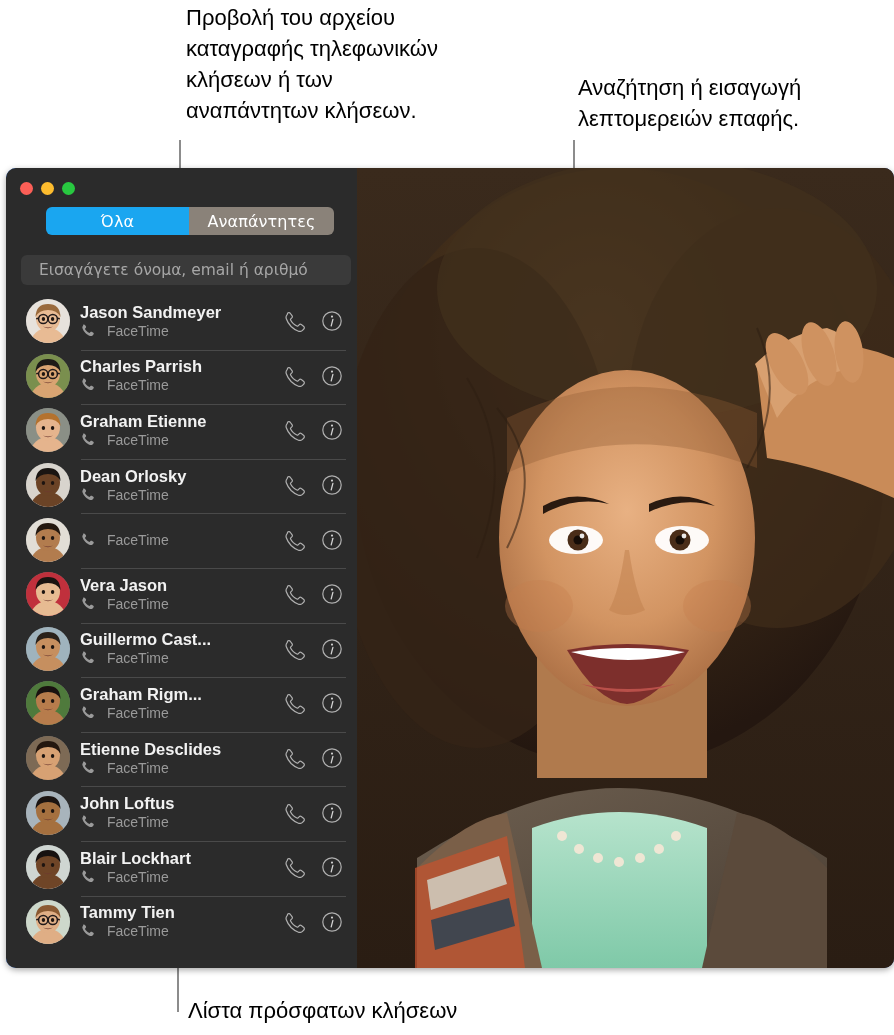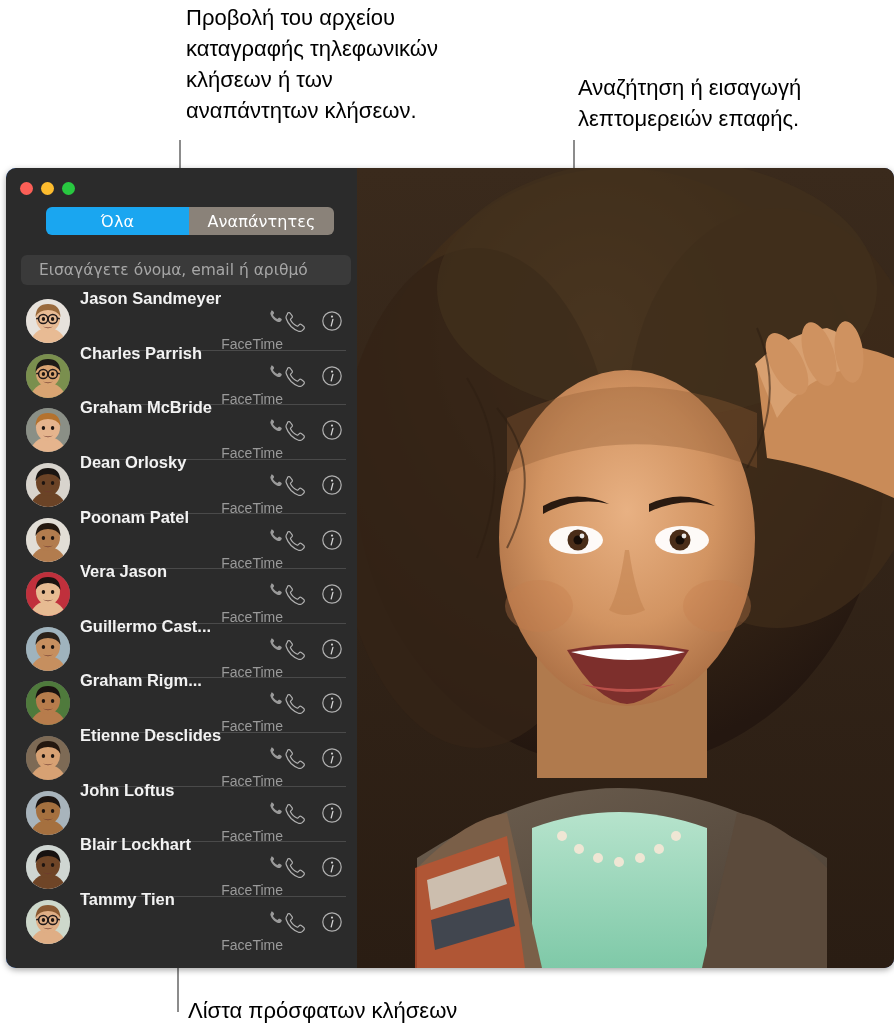--- a/index.html
+++ b/index.html
@@ -204,24 +204,23 @@
     color: #f2f2f2;
     font-size: 16.5px;
     font-weight: bold;
     line-height: 19px;
     white-space: nowrap;
     overflow: hidden;
     font-family: "Liberation Sans", "DejaVu Sans", sans-serif;
   }
   .call-sub {
     display: flex;
-    align-items: flex-end;
+    align-items: flex-start;
     gap: 12px;
     margin-top: 1px;
-    flex-direction: column;
   }
   .call-type {
     color: #9a9a9a;
     font-size: 14px;
     line-height: 17px;
     white-space: nowrap;
     font-family: "Liberation Sans", "DejaVu Sans", sans-serif;
   }
   .handset-small { width: 15px; height: 15px; display: block; flex: 0 0 15px; }
   .handset-small svg { display:block; width: 15px; height: 15px; }
@@ -392,21 +391,21 @@
           <ellipse cx="22" cy="19.5" rx="12" ry="13.5" fill="#e5b48d"></ellipse>
           <path d="M9.5 18 Q10 5 22 5 Q34 5 34.5 18 Q31 11 22 11 Q13 11 9.5 18 Z" fill="#b4722e"></path>
           <ellipse cx="17.4" cy="20" rx="1.7" ry="2" fill="#1d1410"></ellipse>
           <ellipse cx="26.6" cy="20" rx="1.7" ry="2" fill="#1d1410"></ellipse>
           <path d="M17 27.5 Q22 31 27 27.5 Q22 29.6 17 27.5 Z" fill="#6e3a30"></path>
 
         </svg>
       </div>
 
       <div class="call-text">
-        <div class="contact-name">Graham McBride</div>
+        <div class="contact-name">Graham Etienne</div>
         <div class="call-sub">
           <span class="handset-small">
             <svg viewBox="0 0 20 20" aria-hidden="true">
               <path d="M4.2 2.4c.7-.7 1.8-.6 2.4.2l1.3 1.8c.4.6.4 1.4-.1 1.9l-.9.9c-.3.3-.3.7-.1 1 .5 1 1.3 2 2.3 2.9 1 .9 2 1.6 3 2 .4.2.8.1 1-.2l.8-.9c.5-.5 1.3-.6 1.9-.2l1.9 1.3c.8.5.9 1.6.2 2.3l-1.1 1.1c-.9.9-2.2 1.2-3.4.8-2.2-.7-4.3-2.1-6.2-4C5.3 11.4 4 9.3 3.3 7.1c-.4-1.2-.1-2.5.8-3.4l.1-1.3z" fill="#9a9a9a"></path>
             </svg>
           </span>
           <span class="call-type">FaceTime</span>
         </div>
       </div>
 
@@ -474,21 +473,20 @@
           <ellipse cx="22" cy="19.5" rx="12" ry="13.5" fill="#b27c4e"></ellipse>
           <path d="M9.5 18 Q10 5 22 5 Q34 5 34.5 18 Q31 11 22 11 Q13 11 9.5 18 Z" fill="#24180f"></path>
           <ellipse cx="17.4" cy="20" rx="1.7" ry="2" fill="#1d1410"></ellipse>
           <ellipse cx="26.6" cy="20" rx="1.7" ry="2" fill="#1d1410"></ellipse>
           <path d="M17 27.5 Q22 31 27 27.5 Q22 29.6 17 27.5 Z" fill="#6e3a30"></path>
 
         </svg>
       </div>
 
       <div class="call-text">
-        <div class="contact-name">Poonam Patel</div>
         <div class="call-sub">
           <span class="handset-small">
             <svg viewBox="0 0 20 20" aria-hidden="true">
               <path d="M4.2 2.4c.7-.7 1.8-.6 2.4.2l1.3 1.8c.4.6.4 1.4-.1 1.9l-.9.9c-.3.3-.3.7-.1 1 .5 1 1.3 2 2.3 2.9 1 .9 2 1.6 3 2 .4.2.8.1 1-.2l.8-.9c.5-.5 1.3-.6 1.9-.2l1.9 1.3c.8.5.9 1.6.2 2.3l-1.1 1.1c-.9.9-2.2 1.2-3.4.8-2.2-.7-4.3-2.1-6.2-4C5.3 11.4 4 9.3 3.3 7.1c-.4-1.2-.1-2.5.8-3.4l.1-1.3z" fill="#9a9a9a"></path>
             </svg>
           </span>
           <span class="call-type">FaceTime</span>
         </div>
       </div>
 

